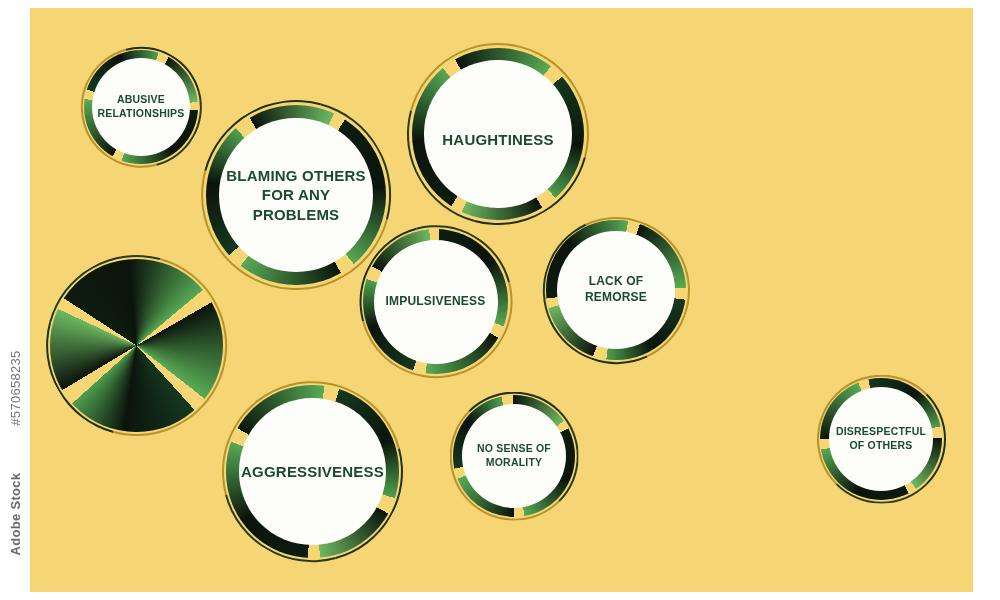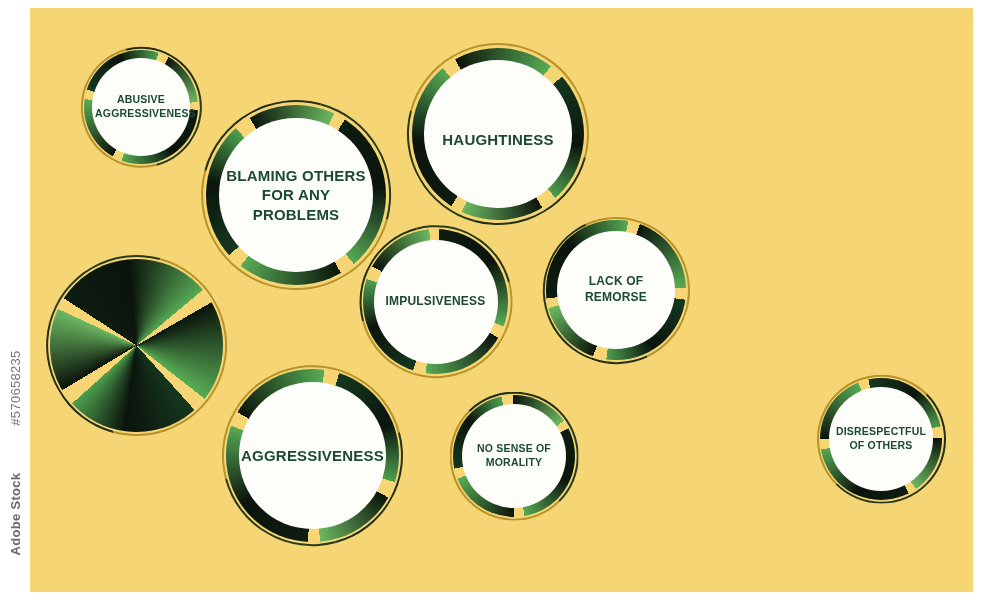--- a/index.html
+++ b/index.html
@@ -80,21 +80,21 @@
 
   <div class="wm-strip">
     <span class="wm wm-id">#570658235</span>
     <span class="wm wm-brand">Adobe Stock</span>
   </div>
 
   <div class="bubble" style="left:80px; top:46px; width:122px; height:122px; --rot:210deg;">
     <div class="thin"></div>
     <div class="ring"></div>
     <div class="inner">
-      <span class="label" style="font-size:10.5px; max-width:92px;">ABUSIVE AGGRESSIVENESS</span>
+      <span class="label" style="font-size:10.5px; max-width:92px;">ABUSIVE RELATIONSHIPS</span>
     </div>
   </div>
 
   <div class="bubble" style="left:200px; top:99px; width:192px; height:192px; --rot:150deg;">
     <div class="thin"></div>
     <div class="ring"></div>
     <div class="inner">
       <span class="label" style="font-size:15px; max-width:140px;">BLAMING OTHERS FOR ANY PROBLEMS</span>
     </div>
   </div>
@@ -122,21 +122,21 @@
   </div>
 
   <div class="bubble" style="left:358px; top:224px; width:155px; height:155px; --rot:120deg;">
     <div class="thin"></div>
     <div class="ring"></div>
     <div class="inner">
       <span class="label" style="font-size:12px;">IMPULSIVENESS</span>
     </div>
   </div>
 
-  <div class="bubble" style="left:221px; top:364px; width:183px; height:183px; --rot:300deg;">
+  <div class="bubble" style="left:221px; top:380px; width:183px; height:183px; --rot:300deg;">
     <div class="thin"></div>
     <div class="ring"></div>
     <div class="inner">
       <span class="label" style="font-size:15px;">AGGRESSIVENESS</span>
     </div>
   </div>
 
   <div class="bubble" style="left:449px; top:391px; width:130px; height:130px; --rot:180deg;">
     <div class="thin"></div>
     <div class="ring"></div>

